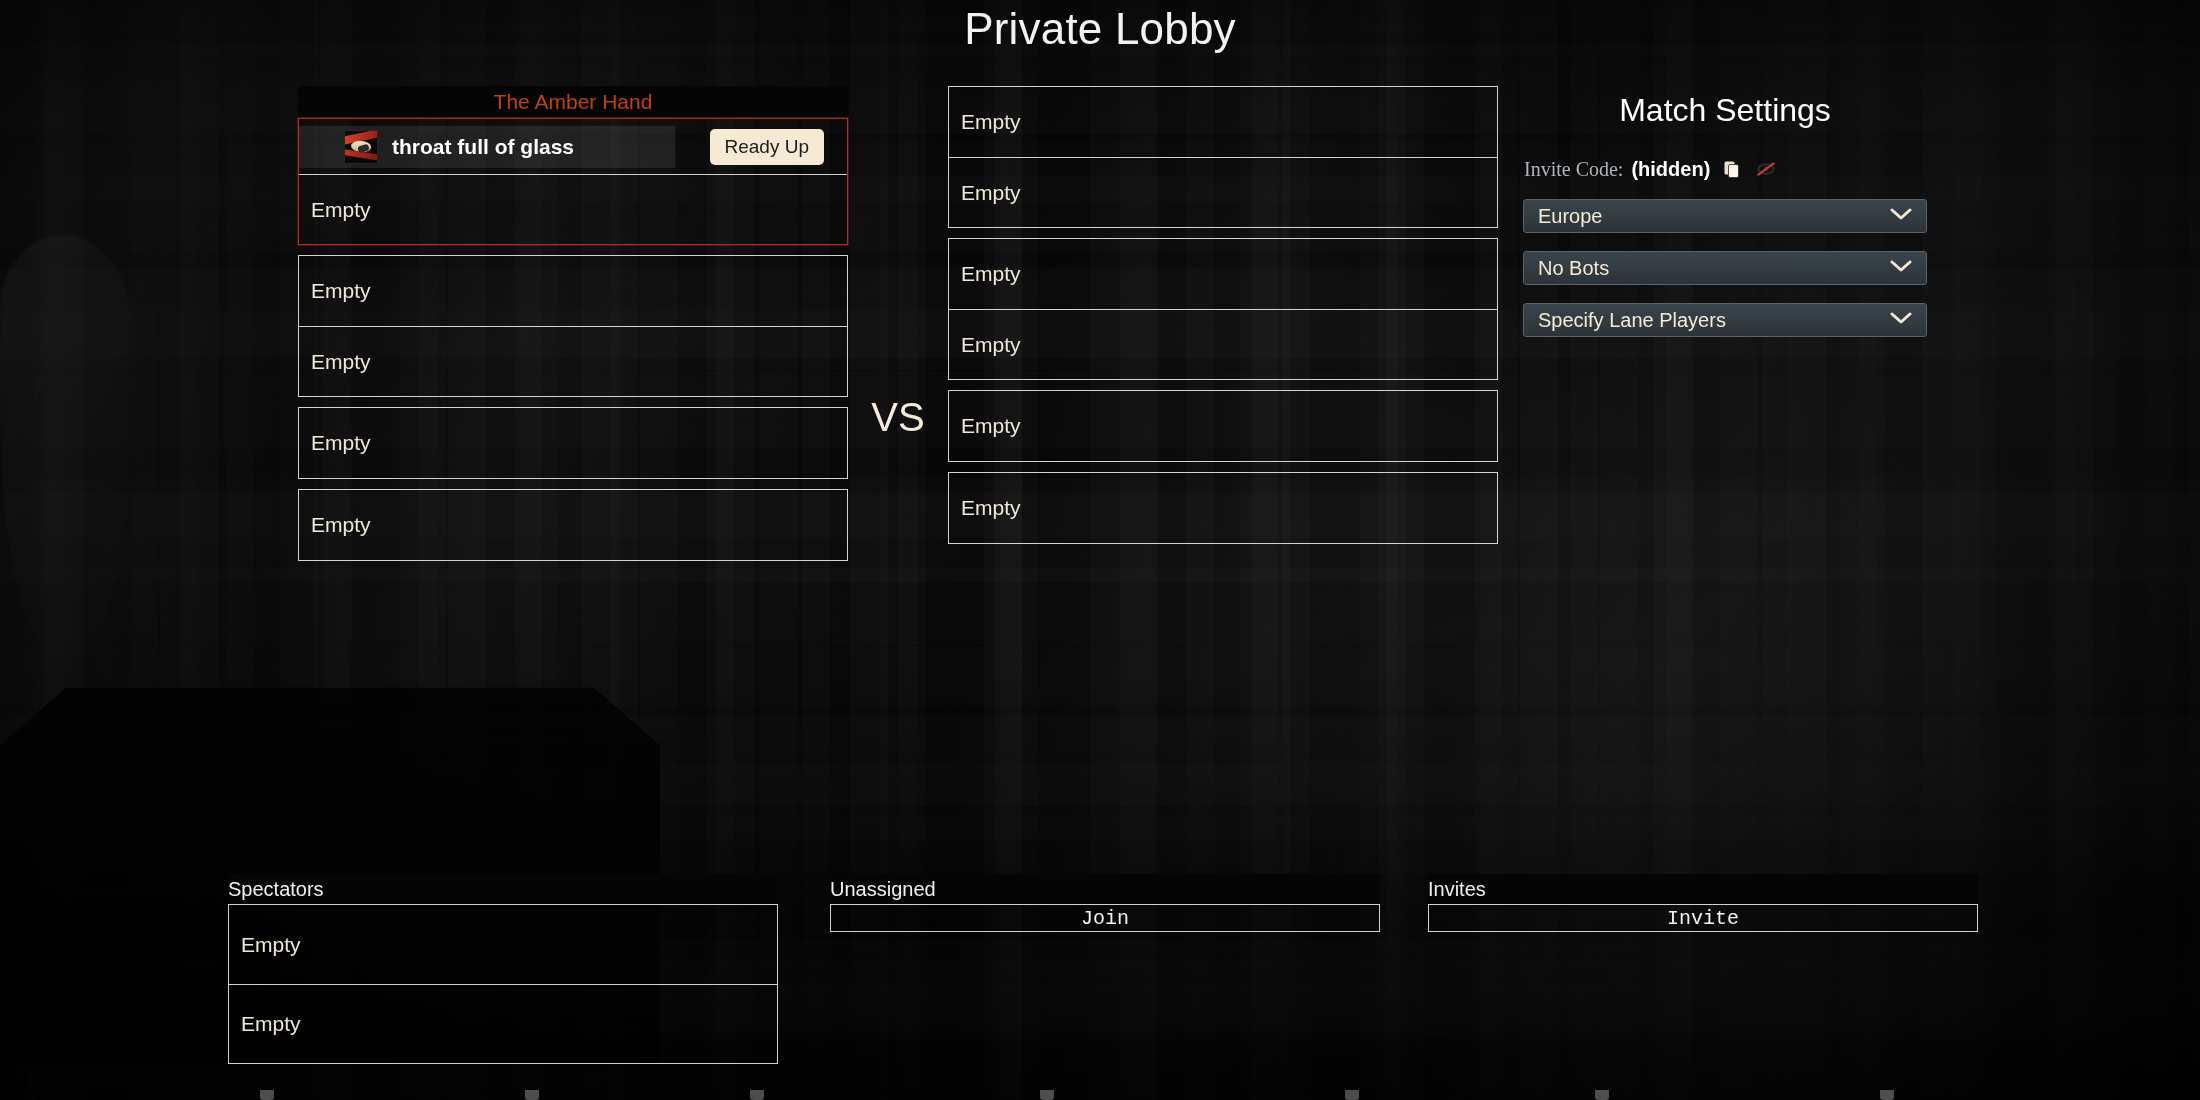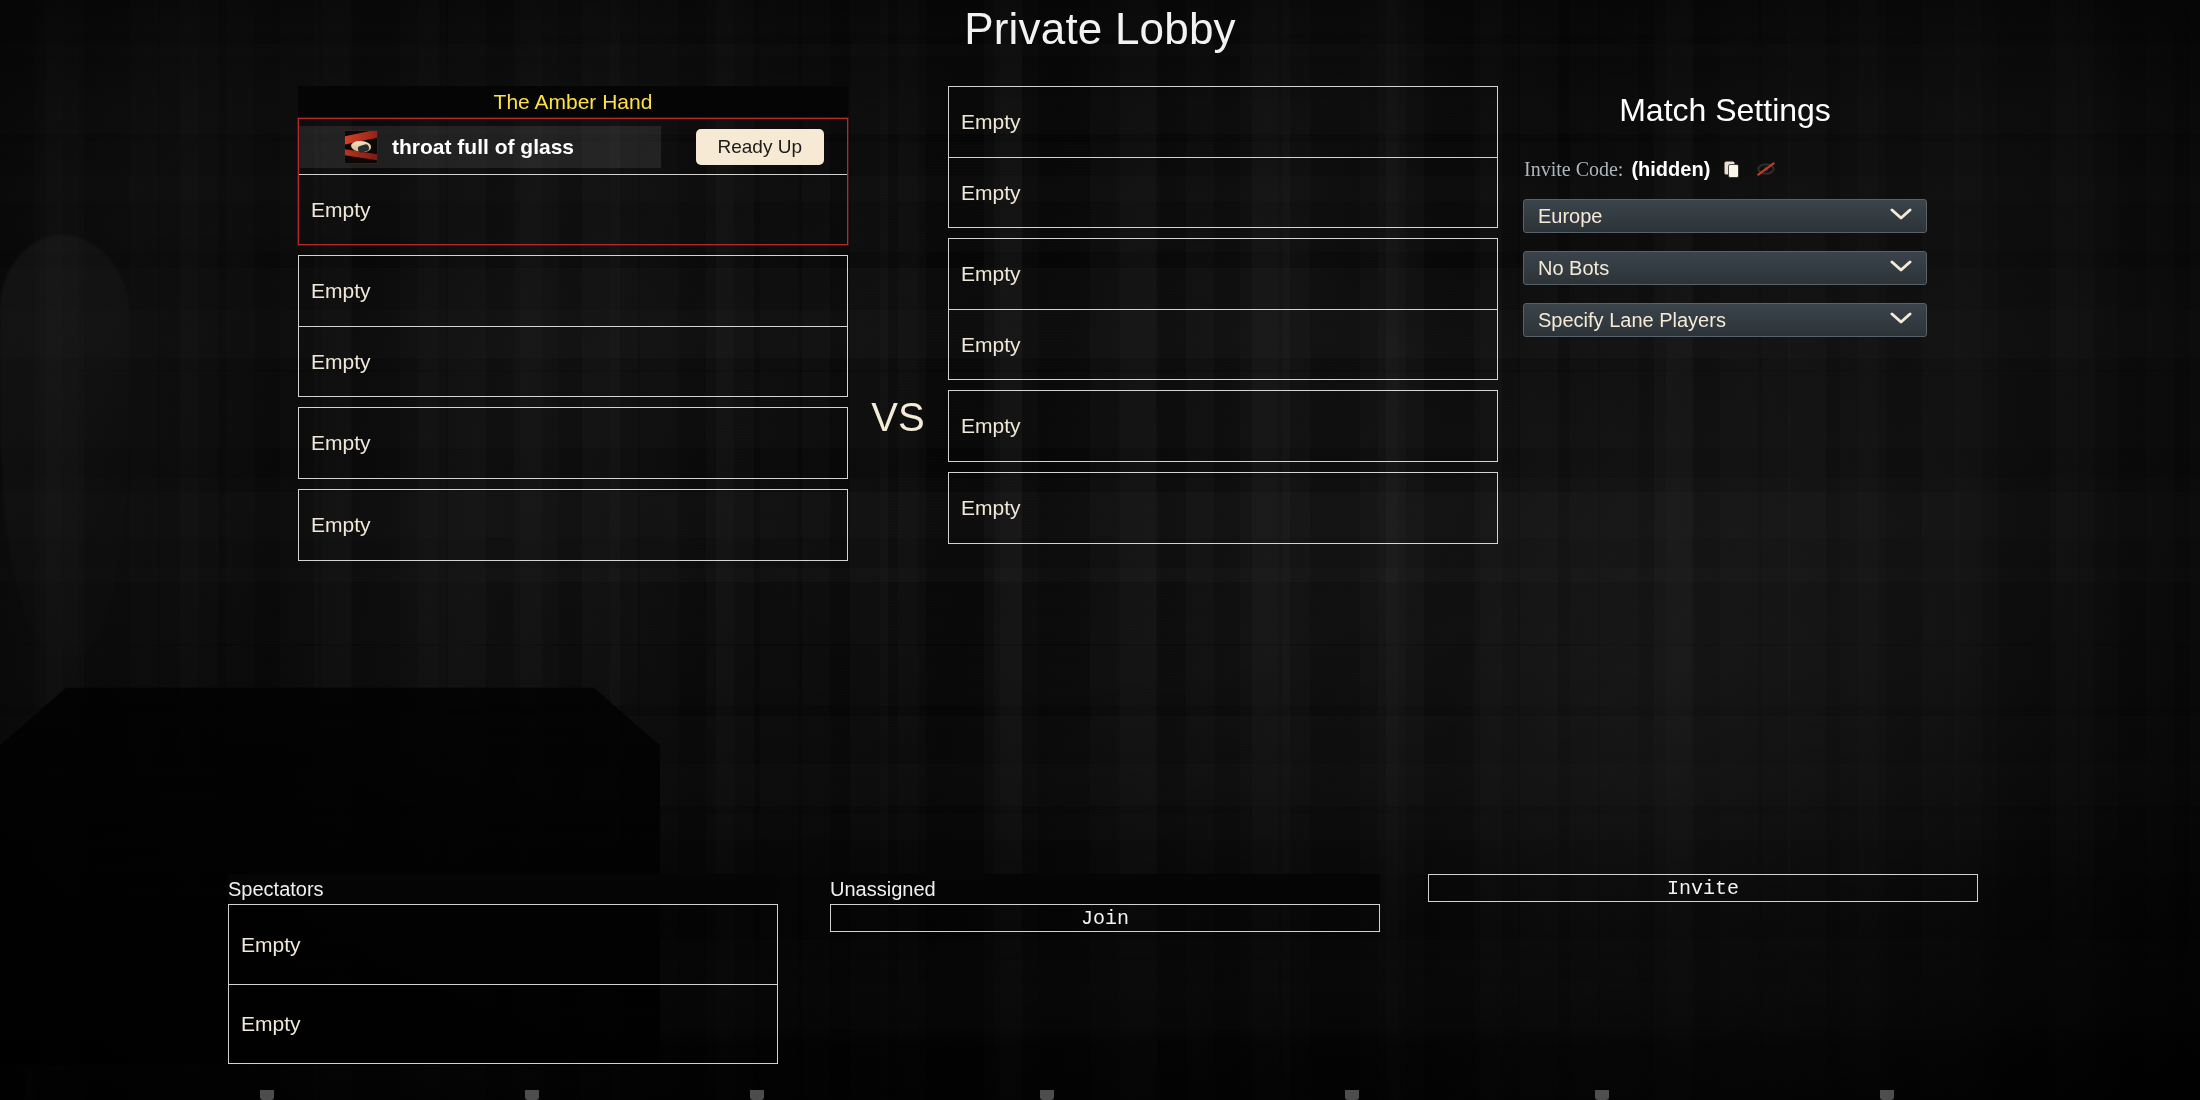--- a/index.html
+++ b/index.html
@@ -127,21 +127,21 @@
     position: absolute;
     top: 86px;
     width: 550px;
   }
   .team.left  { left: 298px; }
   .team.right { left: 948px; }
 
   .team-header {
     height: 32px;
     background: #050505;
-    color: #fde047;
+    color: #c2410c;
     font-size: 21px;
     line-height: 32px;
     text-align: center;
   }
 
   .lane-group {
     border: 1px solid rgba(255,255,255,0.82);
     margin-top: 10px;
     background: rgba(0,0,0,0.0);
   }
@@ -202,21 +202,21 @@
   }
 
   .ready-btn {
     margin-right: 23px;
     margin-left: 10px;
     background: #f7ead4;
     color: #1b1b1b;
     font-size: 19px;
     border: none;
     border-radius: 5px;
-    padding: 7px 22px;
+    padding: 7px 15px;
     cursor: pointer;
     font-family: inherit;
     white-space: nowrap;
   }
 
   
   .vs {
     position: absolute;
     left: 866px;
     top: 395px;
@@ -460,21 +460,21 @@
         <div class="bpanel-box">
           <div class="slot">
             <span class="slot-empty-label">Empty</span>
           </div>
           <div class="slot">
             <span class="slot-empty-label">Empty</span>
           </div>
         </div>
       </div>
       <div class="bpanel" id="unassigned"><div class="bpanel-header">Unassigned</div><button class="action-btn">Join</button></div>
-      <div class="bpanel" id="invites"><button class="action-btn">Invite</button></div>
+      <div class="bpanel" id="invites"><div class="bpanel-header">Invites</div><button class="action-btn">Invite</button></div>
     </div>
 
   <div class="nub" style="left:260px;"></div>
   <div class="nub" style="left:525px;"></div>
   <div class="nub" style="left:750px;"></div>
   <div class="nub" style="left:1040px;"></div>
   <div class="nub" style="left:1345px;"></div>
   <div class="nub" style="left:1595px;"></div>
   <div class="nub" style="left:1880px;"></div>
 

